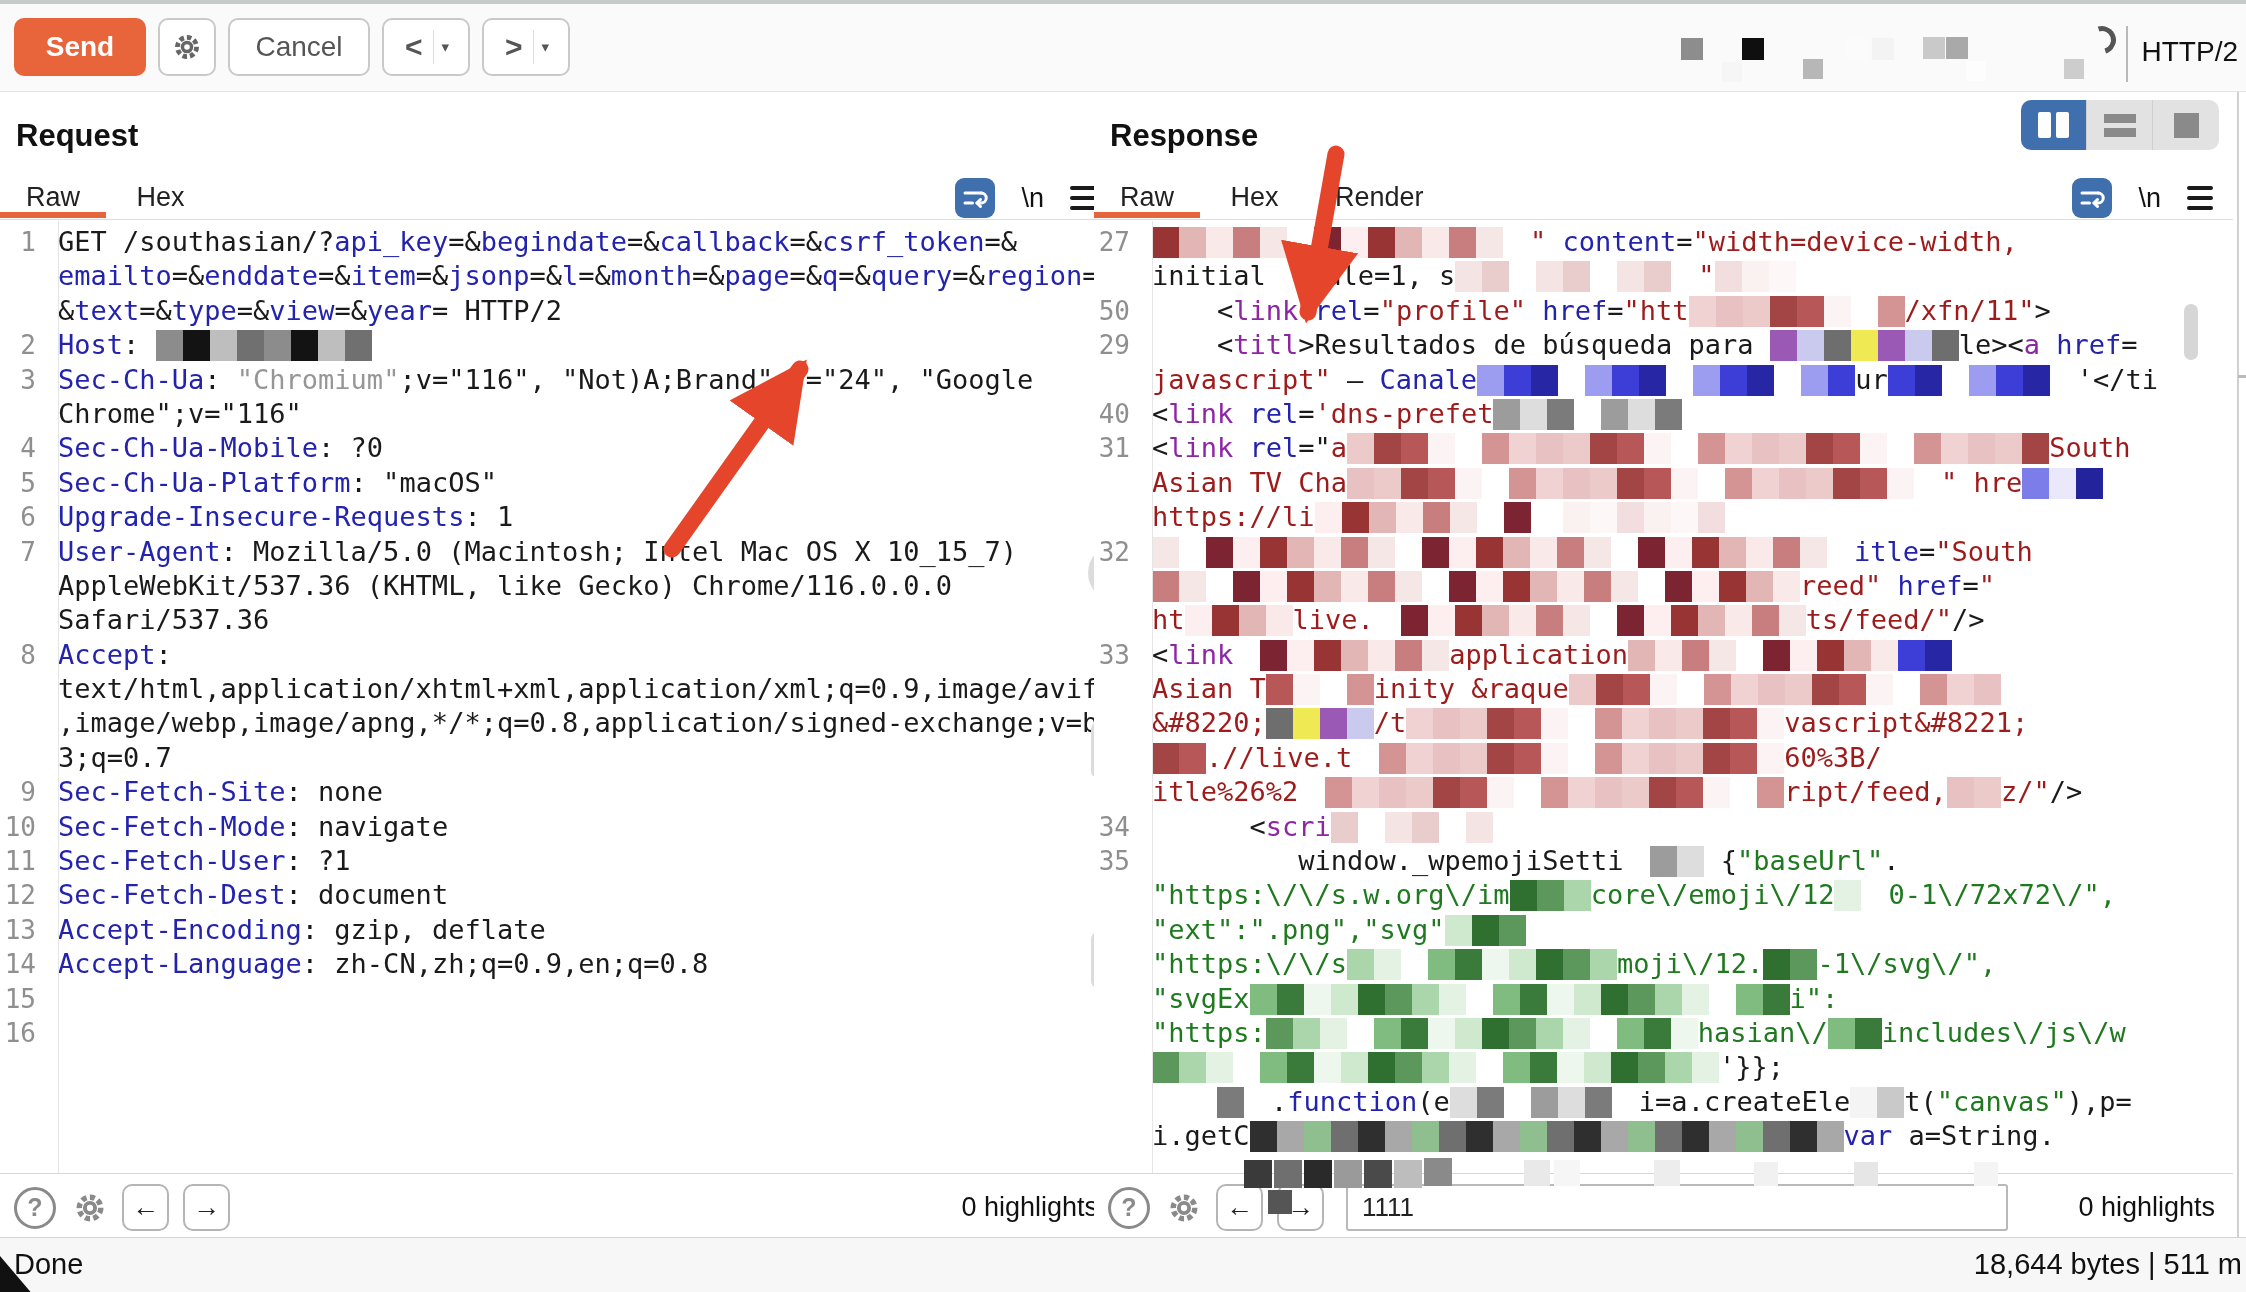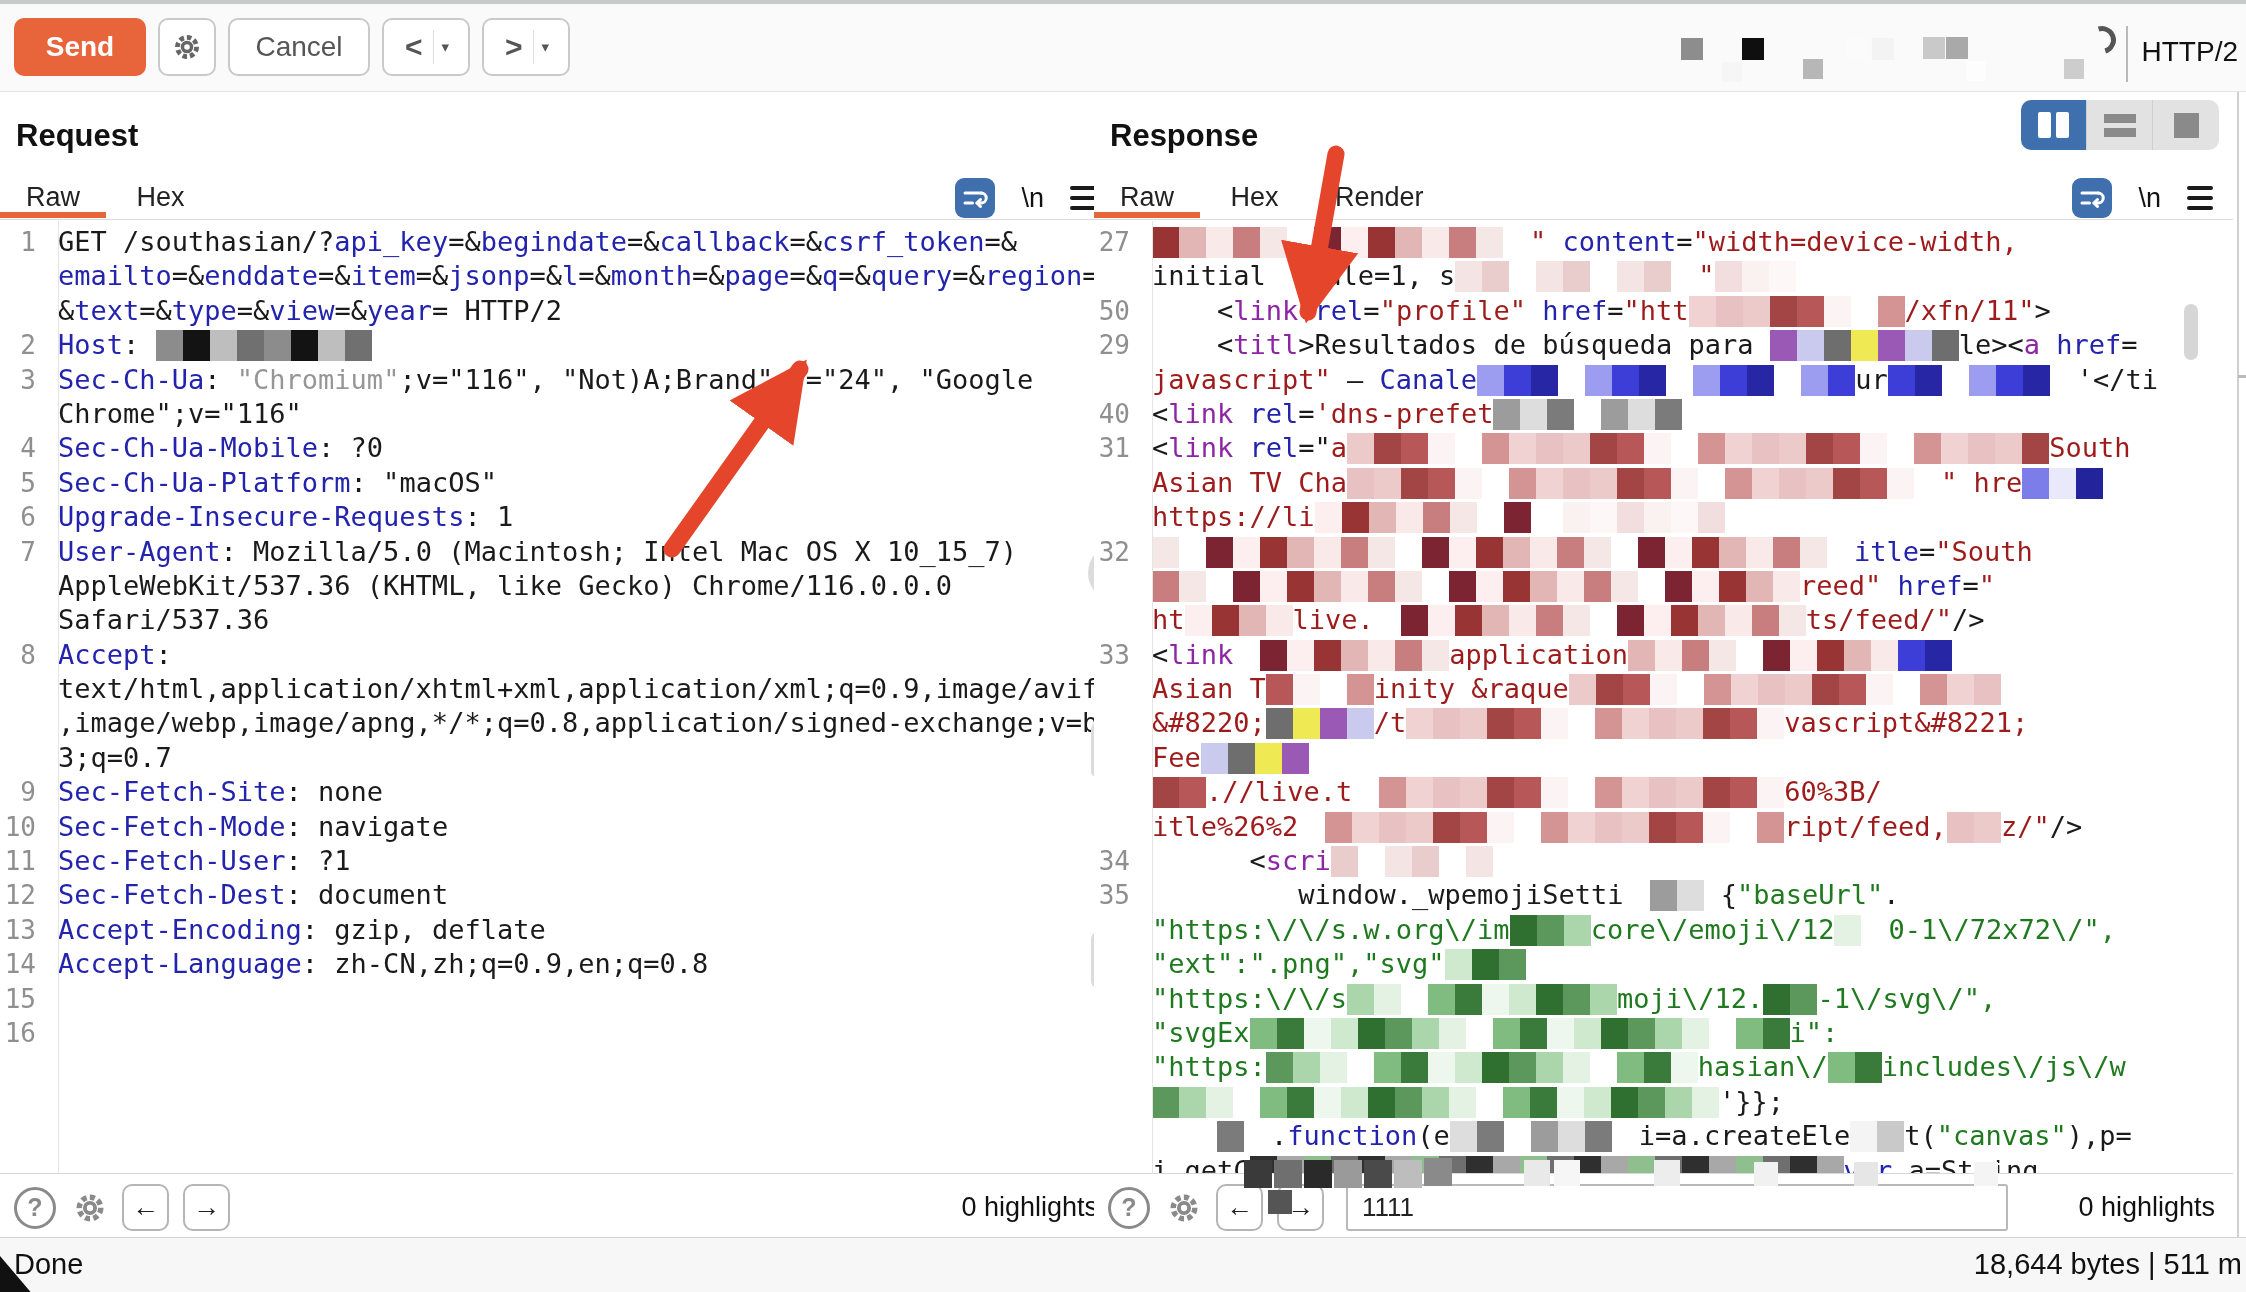--- a/index.html
+++ b/index.html
@@ -374,24 +374,20 @@
           <span class="lnum">33</span>
           <span class="lcontent"><span class="c-k">&lt;</span><span class="c-p">link</span><span class="mz" style="background: rgb(255, 255, 255);"></span><span class="mz" style="background: rgb(125, 36, 51);"></span><span class="mz" style="background: rgb(253, 239, 240);"></span><span class="mz" style="background: rgb(153, 52, 52);"></span><span class="mz" style="background: rgb(227, 182, 182);"></span><span class="mz" style="background: rgb(249, 233, 233);"></span><span class="mz" style="background: rgb(200, 126, 126);"></span><span class="mz" style="background: rgb(246, 231, 231);"></span><span class="c-r">application</span><span class="mz" style="background: rgb(227, 182, 182);"></span><span class="mz" style="background: rgb(249, 233, 233);"></span><span class="mz" style="background: rgb(200, 126, 126);"></span><span class="mz" style="background: rgb(246, 231, 231);"></span><span class="mz" style="background: rgb(255, 255, 255);"></span><span class="mz" style="background: rgb(125, 36, 51);"></span><span class="mz" style="background: rgb(253, 239, 240);"></span><span class="mz" style="background: rgb(153, 52, 52);"></span><span class="mz" style="background: rgb(227, 182, 182);"></span><span class="mz" style="background: rgb(249, 233, 233);"></span><span class="mz" style="background: rgb(61, 61, 216);"></span><span class="mz" style="background: rgb(39, 39, 166);"></span><span class="mz" style="background: rgb(255, 255, 255);"></span></span>
         </div>
         <div class="erow">
           <span class="lnum"></span>
           <span class="lcontent"><span class="c-r">Asian T</span><span class="mz" style="background: rgb(184, 87, 87);"></span><span class="mz" style="background: rgb(252, 244, 244);"></span><span class="mz" style="background: rgb(255, 255, 255);"></span><span class="mz" style="background: rgb(212, 148, 148);"></span><span class="c-r">inity &amp;raque</span><span class="mz" style="background: rgb(236, 202, 202);"></span><span class="mz" style="background: rgb(163, 69, 69);"></span><span class="mz" style="background: rgb(184, 87, 87);"></span><span class="mz" style="background: rgb(252, 244, 244);"></span><span class="mz" style="background: rgb(255, 255, 255);"></span><span class="mz" style="background: rgb(212, 148, 148);"></span><span class="mz" style="background: rgb(241, 210, 210);"></span><span class="mz" style="background: rgb(232, 194, 194);"></span><span class="mz" style="background: rgb(236, 202, 202);"></span><span class="mz" style="background: rgb(163, 69, 69);"></span><span class="mz" style="background: rgb(184, 87, 87);"></span><span class="mz" style="background: rgb(252, 244, 244);"></span><span class="mz" style="background: rgb(255, 255, 255);"></span><span class="mz" style="background: rgb(212, 148, 148);"></span><span class="mz" style="background: rgb(241, 210, 210);"></span><span class="mz" style="background: rgb(232, 194, 194);"></span></span>
         </div>
         <div class="erow">
           <span class="lnum"></span>
           <span class="lcontent"><span class="c-r">&amp;#8220;</span><span class="mz" style="background: rgb(110, 110, 110);"></span><span class="mz" style="background: rgb(239, 233, 84);"></span><span class="mz" style="background: rgb(155, 89, 182);"></span><span class="mz" style="background: rgb(202, 202, 238);"></span><span class="c-r">/t</span><span class="mz" style="background: rgb(241, 210, 210);"></span><span class="mz" style="background: rgb(232, 194, 194);"></span><span class="mz" style="background: rgb(236, 202, 202);"></span><span class="mz" style="background: rgb(163, 69, 69);"></span><span class="mz" style="background: rgb(184, 87, 87);"></span><span class="mz" style="background: rgb(252, 244, 244);"></span><span class="mz" style="background: rgb(255, 255, 255);"></span><span class="mz" style="background: rgb(212, 148, 148);"></span><span class="mz" style="background: rgb(241, 210, 210);"></span><span class="mz" style="background: rgb(232, 194, 194);"></span><span class="mz" style="background: rgb(236, 202, 202);"></span><span class="mz" style="background: rgb(163, 69, 69);"></span><span class="mz" style="background: rgb(184, 87, 87);"></span><span class="mz" style="background: rgb(252, 244, 244);"></span><span class="c-r">vascript&amp;#8221;</span></span>
-        </div>
-        <div class="erow">
-          <span class="lnum"></span>
-          <span class="lcontent"><span class="c-r">Fee</span><span class="mz" style="background: rgb(202, 202, 238);"></span><span class="mz" style="background: rgb(110, 110, 110);"></span><span class="mz" style="background: rgb(239, 233, 84);"></span><span class="mz" style="background: rgb(155, 89, 182);"></span></span>
         </div>
         <div class="erow">
           <span class="lnum"></span>
           <span class="lcontent"><span class="mz" style="background: rgb(163, 69, 69);"></span><span class="mz" style="background: rgb(184, 87, 87);"></span><span class="c-r">.//live.t</span><span class="mz" style="background: rgb(255, 255, 255);"></span><span class="mz" style="background: rgb(212, 148, 148);"></span><span class="mz" style="background: rgb(241, 210, 210);"></span><span class="mz" style="background: rgb(232, 194, 194);"></span><span class="mz" style="background: rgb(236, 202, 202);"></span><span class="mz" style="background: rgb(163, 69, 69);"></span><span class="mz" style="background: rgb(184, 87, 87);"></span><span class="mz" style="background: rgb(252, 244, 244);"></span><span class="mz" style="background: rgb(255, 255, 255);"></span><span class="mz" style="background: rgb(212, 148, 148);"></span><span class="mz" style="background: rgb(241, 210, 210);"></span><span class="mz" style="background: rgb(232, 194, 194);"></span><span class="mz" style="background: rgb(236, 202, 202);"></span><span class="mz" style="background: rgb(163, 69, 69);"></span><span class="mz" style="background: rgb(184, 87, 87);"></span><span class="mz" style="background: rgb(252, 244, 244);"></span><span class="c-r">60%3B/</span></span>
         </div>
         <div class="erow">
           <span class="lnum"></span>
           <span class="lcontent"><span class="c-r">itle%26%2</span><span class="mz" style="background: rgb(255, 255, 255);"></span><span class="mz" style="background: rgb(212, 148, 148);"></span><span class="mz" style="background: rgb(241, 210, 210);"></span><span class="mz" style="background: rgb(232, 194, 194);"></span><span class="mz" style="background: rgb(236, 202, 202);"></span><span class="mz" style="background: rgb(163, 69, 69);"></span><span class="mz" style="background: rgb(184, 87, 87);"></span><span class="mz" style="background: rgb(252, 244, 244);"></span><span class="mz" style="background: rgb(255, 255, 255);"></span><span class="mz" style="background: rgb(212, 148, 148);"></span><span class="mz" style="background: rgb(241, 210, 210);"></span><span class="mz" style="background: rgb(232, 194, 194);"></span><span class="mz" style="background: rgb(236, 202, 202);"></span><span class="mz" style="background: rgb(163, 69, 69);"></span><span class="mz" style="background: rgb(184, 87, 87);"></span><span class="mz" style="background: rgb(252, 244, 244);"></span><span class="mz" style="background: rgb(255, 255, 255);"></span><span class="mz" style="background: rgb(212, 148, 148);"></span><span class="c-r">ript/feed,</span><span class="mz" style="background: rgb(232, 194, 194);"></span><span class="mz" style="background: rgb(236, 202, 202);"></span><span class="c-r">z/"</span><span class="c-k">/&gt;</span></span>
         </div>
         <div class="erow">

